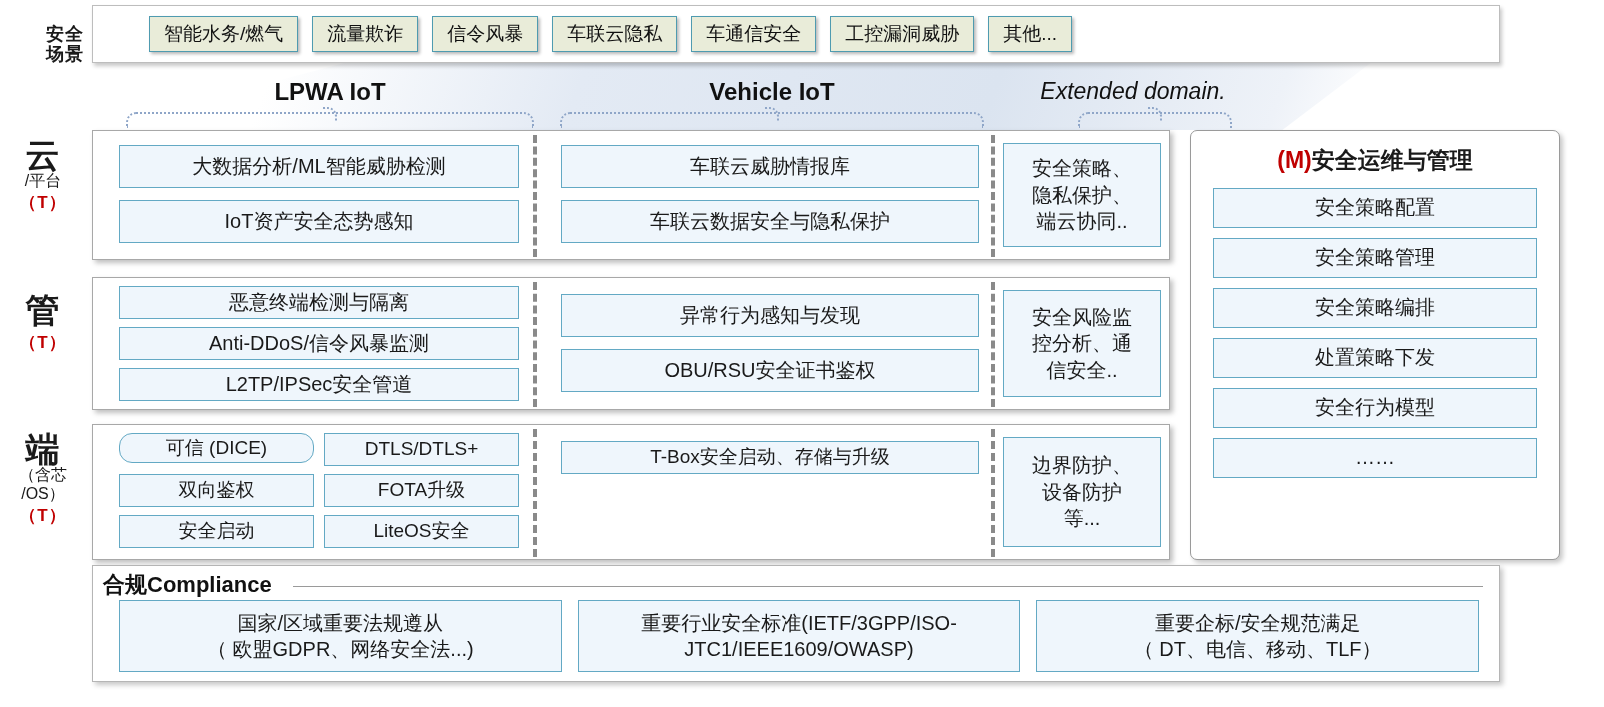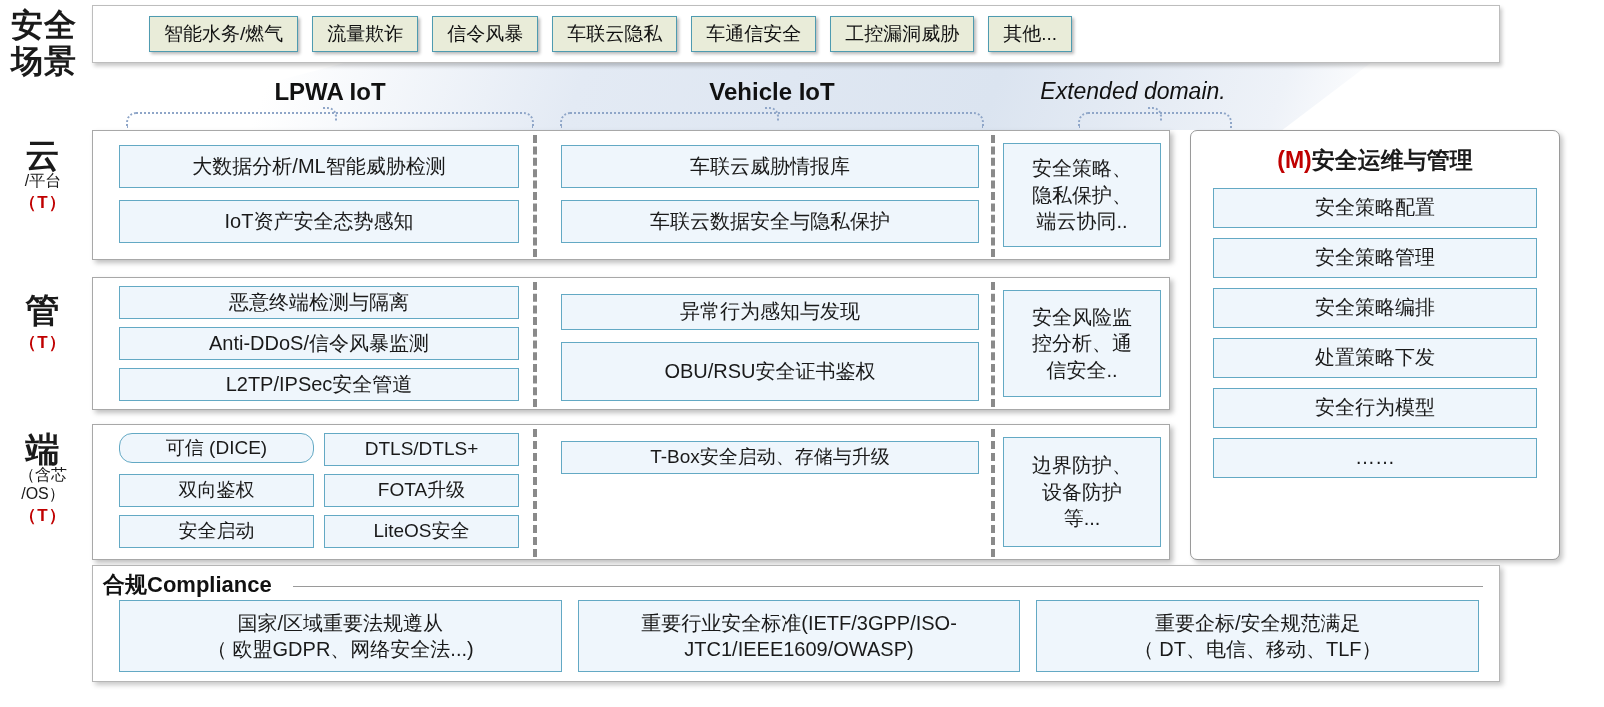--- a/index.html
+++ b/index.html
@@ -17,23 +17,23 @@
   
   .bg-wedge{
     position:absolute;left:92px;top:62px;width:1280px;height:68px;
     background:linear-gradient(110deg,#ffffff 0%,#ffffff 14%,#e3eaf4 38%,#dbe4f0 70%,#eef2f8 92%,#ffffff 100%);
     clip-path:polygon(20% 0, 100% 0, 93% 100%, 0% 100%);
     z-index:0;
   }
 
   
   .scen-label{
-    position:absolute;left:4px;top:8px;width:80px;
-    font-size:32px;font-weight:700;line-height:1.12;
-    text-align:center;letter-spacing:1px;
+    position:absolute;left:4px;top:24px;width:80px;
+    font-size:18px;font-weight:700;line-height:1.12;
+    text-align:right;letter-spacing:1px;
   }
   .scen-bar{
     position:absolute;left:92px;top:5px;width:1408px;height:58px;
     background:#ffffff;border:1px solid #bdbdbd;
     box-shadow:2px 3px 4px rgba(0,0,0,.22);
     display:flex;align-items:center;gap:14px;padding-left:56px;
     box-sizing:border-box;
   }
   .scen-tag{
     background:#e9ecd9;border:1.5px solid #4f9bb0;
@@ -198,22 +198,22 @@
     <div class="divider" style="left:440px;top:4px;height:125px;"></div>
     <div class="divider" style="left:898px;top:4px;height:125px;"></div>
 
     <div class="col" style="left:26px;top:8px;width:400px;">
       <div class="cap" style="height:33px;margin-bottom:8px;">恶意终端检测与隔离</div>
       <div class="cap" style="height:33px;margin-bottom:8px;">Anti-DDoS/信令风暴监测</div>
       <div class="cap" style="height:33px;">L2TP/IPSec安全管道</div>
     </div>
 
     <div class="col" style="left:468px;top:16px;width:418px;">
-      <div class="cap" style="height:36px;margin-bottom:12px;text-align:center;">异常行为感知与发现</div>
-      <div class="cap" style="height:59px;">OBU/RSU安全证书鉴权</div>
+      <div class="cap" style="height:43px;margin-bottom:12px;text-align:center;">异常行为感知与发现</div>
+      <div class="cap" style="height:43px;">OBU/RSU安全证书鉴权</div>
     </div>
 
     <div class="col" style="left:910px;top:12px;width:158px;">
       <div class="cap tall" style="height:107px;">
         <span>安全风险监</span>
         <span>控分析、通</span>
         <span>信安全..</span>
       </div>
     </div>
   </div>

